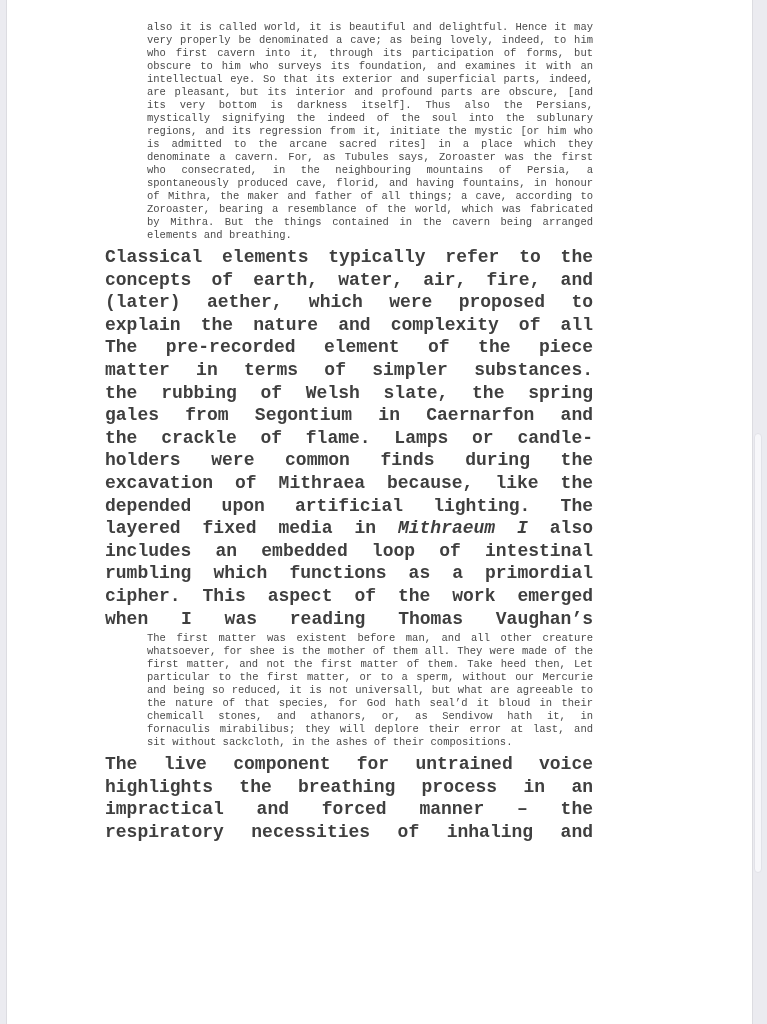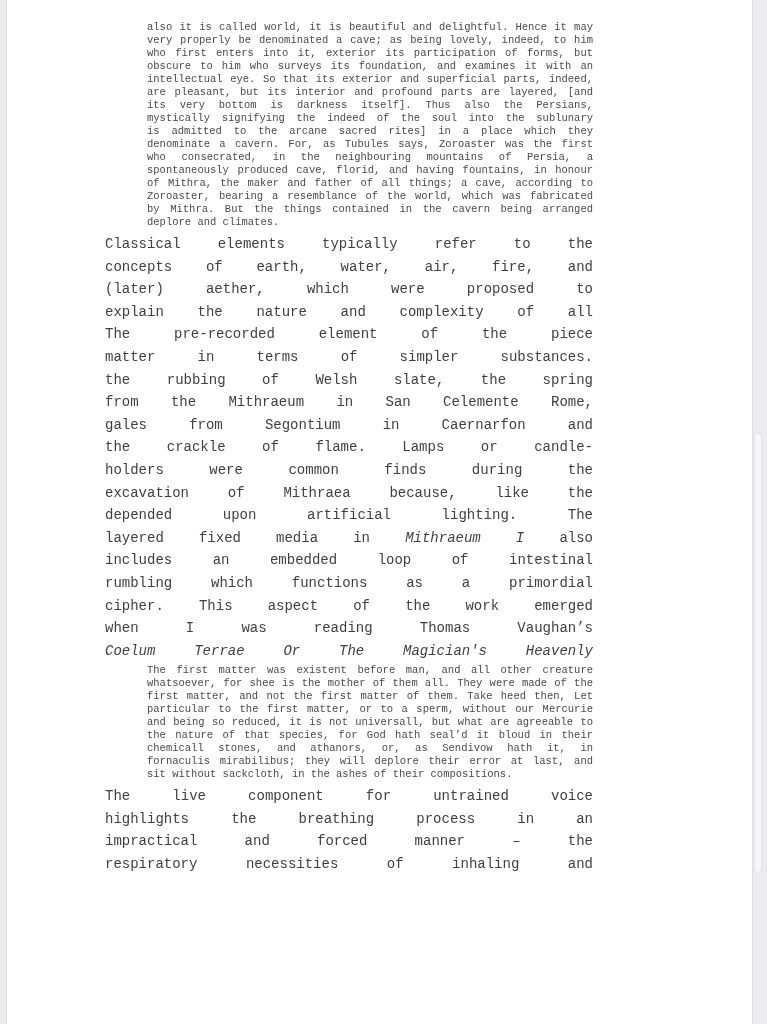--- a/index.html
+++ b/index.html
@@ -22,24 +22,25 @@
     border-right: 1px solid var(--page-border, #dcdce1);
     box-sizing: border-box;
     overflow: hidden;
   }
   .content {
     padding: 19px 0 0 98px;
     color: var(--text-color, #3f3f3f);
   }
   .paragraph {
     width: 488px;
-    font-size: 14px;
+    font-size: 18px;
     line-height: 22.6px;
     margin: 4px 0 0 0;
     letter-spacing: 0;
+    font-weight: bold;
   }
   .quote {
     width: 446px;
     margin: 2px 0 0 42px;
     font-size: 10.5px;
     line-height: 13px;
     color: #4a4a4a;
   }
   .line {
     text-align: justify;
@@ -70,55 +71,54 @@
 </style>
 </head>
 <body>
 
 <div class="canvas">
   <div class="page">
     <div class="content">
         <div class="quote">
           <div class="line"><span>also it is called world, it is beautiful and delightful. Hence it may</span></div>
           <div class="line"><span>very properly be denominated a cave; as being lovely, indeed, to him</span></div>
-          <div class="line"><span>who first enters into it, exterior its participation of forms, but</span></div>
+          <div class="line"><span>who first cavern into it, through its participation of forms, but</span></div>
           <div class="line"><span>obscure to him who surveys its foundation, and examines it with an</span></div>
           <div class="line"><span>intellectual eye. So that its exterior and superficial parts, indeed,</span></div>
-          <div class="line"><span>are pleasant, but its interior and profound parts are layered, [and</span></div>
+          <div class="line"><span>are pleasant, but its interior and profound parts are obscure, [and</span></div>
           <div class="line"><span>its very bottom is darkness itself]. Thus also the Persians,</span></div>
           <div class="line"><span>mystically signifying the indeed of the soul into the sublunary</span></div>
+          <div class="line"><span>regions, and its regression from it, initiate the mystic [or him who</span></div>
           <div class="line"><span>is admitted to the arcane sacred rites] in a place which they</span></div>
           <div class="line"><span>denominate a cavern. For, as Tubules says, Zoroaster was the first</span></div>
           <div class="line"><span>who consecrated, in the neighbouring mountains of Persia, a</span></div>
           <div class="line"><span>spontaneously produced cave, florid, and having fountains, in honour</span></div>
           <div class="line"><span>of Mithra, the maker and father of all things; a cave, according to</span></div>
           <div class="line"><span>Zoroaster, bearing a resemblance of the world, which was fabricated</span></div>
           <div class="line"><span>by Mithra. But the things contained in the cavern being arranged</span></div>
-          <div class="line last"><span>deplore and climates.</span></div>
+          <div class="line last"><span>elements and breathing.</span></div>
         </div>
         <div class="paragraph">
           <div class="line"><span>Classical elements typically refer to the</span></div>
           <div class="line"><span>concepts of earth, water, air, fire, and</span></div>
           <div class="line"><span>(later) aether, which were proposed to</span></div>
           <div class="line"><span>explain the nature and complexity of all</span></div>
           <div class="line"><span>The pre-recorded element of the piece</span></div>
           <div class="line"><span>matter in terms of simpler substances.</span></div>
           <div class="line"><span>the rubbing of Welsh slate, the spring</span></div>
-          <div class="line"><span>from the Mithraeum in San Celemente Rome,</span></div>
           <div class="line"><span>gales from Segontium in Caernarfon and</span></div>
           <div class="line"><span>the crackle of flame. Lamps or candle-</span></div>
           <div class="line"><span>holders were common finds during the</span></div>
           <div class="line"><span>excavation of Mithraea because, like the</span></div>
           <div class="line"><span>depended upon artificial lighting. The</span></div>
           <div class="line"><span>layered fixed media in </span><em>Mithraeum I</em><span> also</span></div>
           <div class="line"><span>includes an embedded loop of intestinal</span></div>
           <div class="line"><span>rumbling which functions as a primordial</span></div>
           <div class="line"><span>cipher. This aspect of the work emerged</span></div>
           <div class="line"><span>when I was reading Thomas Vaughan’s</span></div>
-          <div class="line"><em>Coelum Terrae Or The Magician's Heavenly</em></div>
         </div>
         <div class="quote">
           <div class="line"><span>The first matter was existent before man, and all other creature</span></div>
           <div class="line"><span>whatsoever, for shee is the mother of them all. They were made of the</span></div>
           <div class="line"><span>first matter, and not the first matter of them. Take heed then, Let</span></div>
           <div class="line"><span>particular to the first matter, or to a sperm, without our Mercurie</span></div>
           <div class="line"><span>and being so reduced, it is not universall, but what are agreeable to</span></div>
           <div class="line"><span>the nature of that species, for God hath seal’d it bloud in their</span></div>
           <div class="line"><span>chemicall stones, and athanors, or, as Sendivow hath it, in</span></div>
           <div class="line"><span>fornaculis mirabilibus; they will deplore their error at last, and</span></div>

